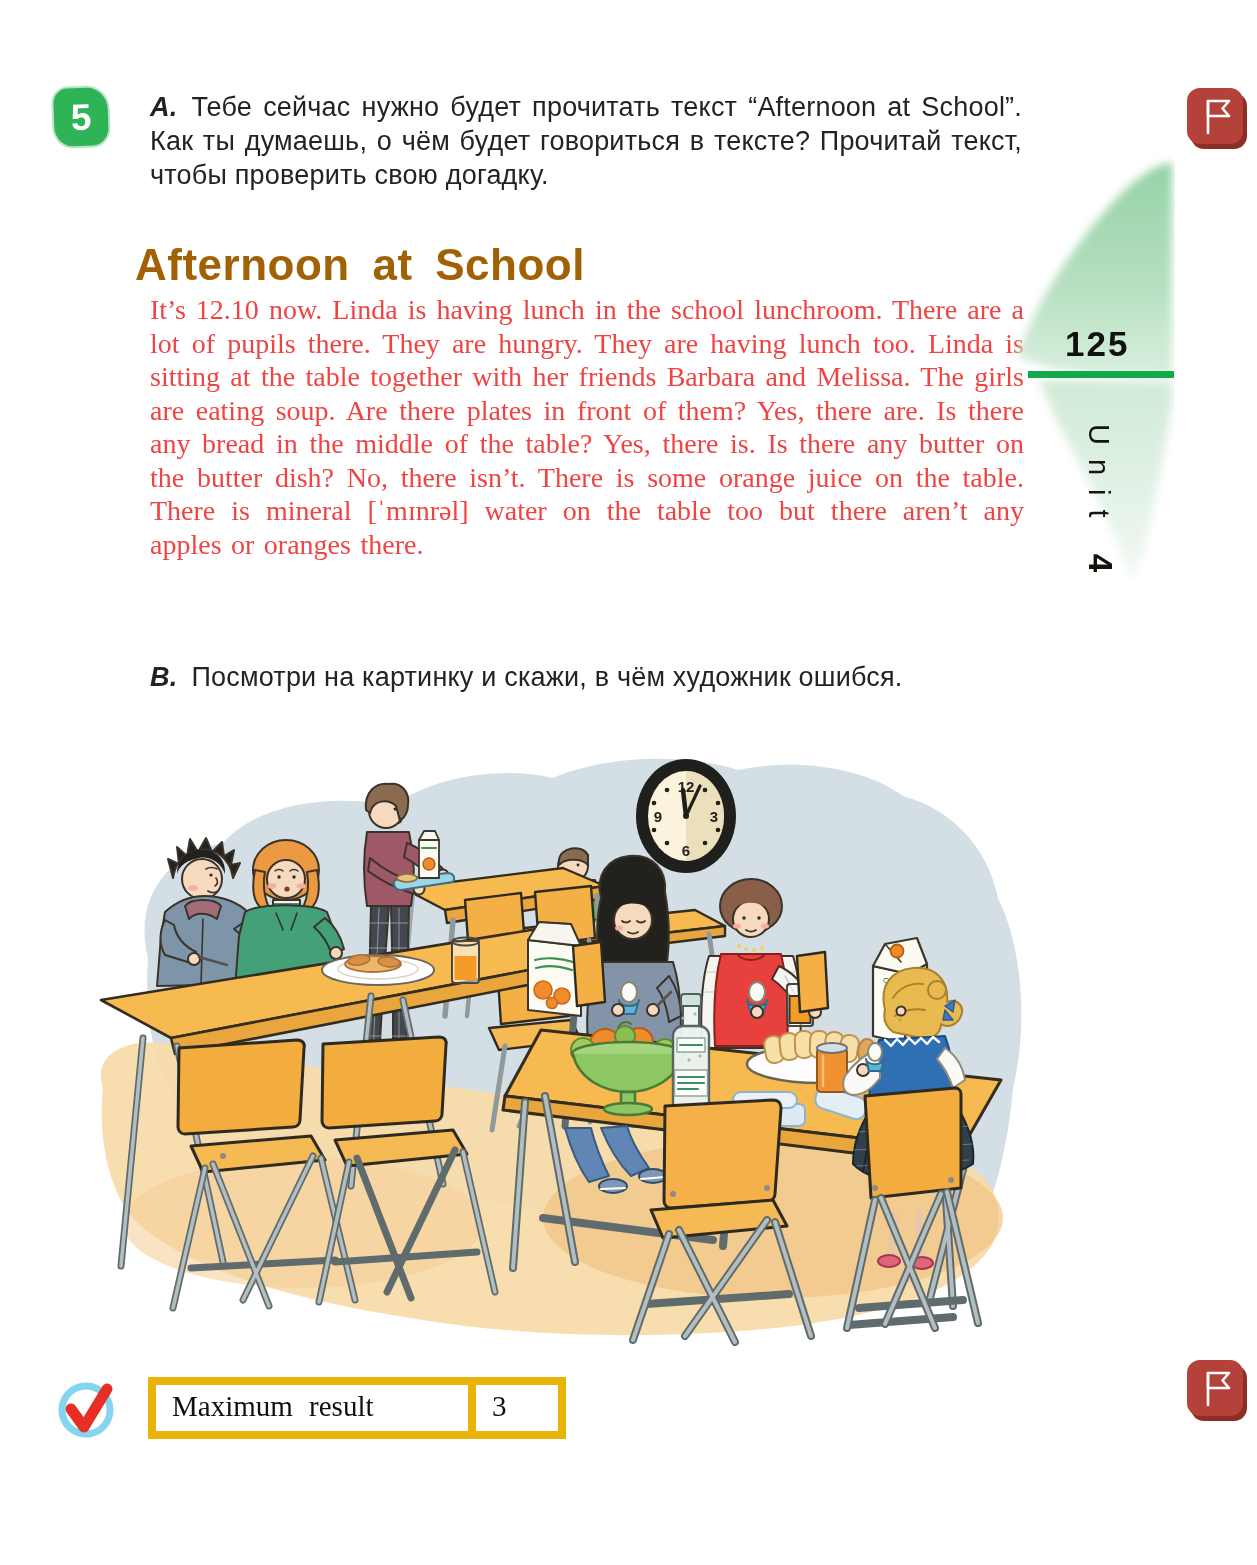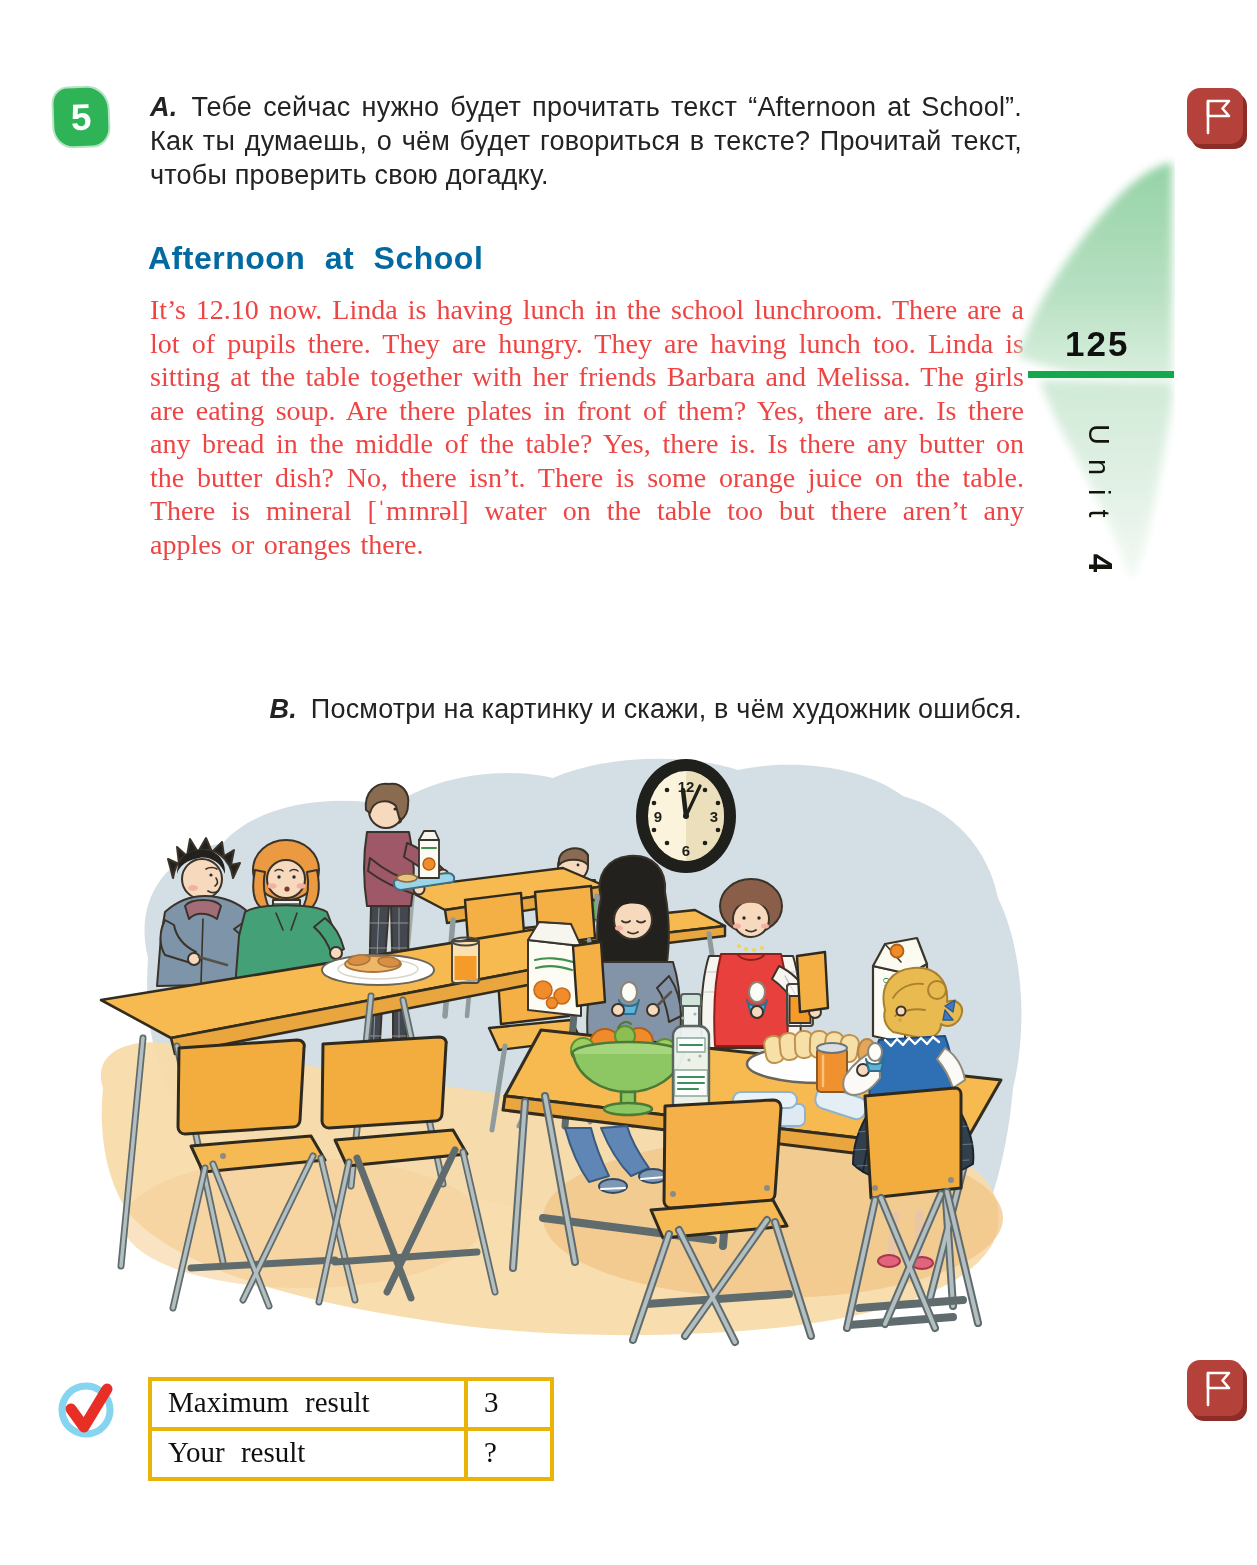--- a/index.html
+++ b/index.html
@@ -11,41 +11,41 @@
   .badge5{left:54px;top:88px;width:54px;height:58px;background:#2fb357;
           border-radius:26% 38% 30% 34%;transform:rotate(-2deg);
           display:flex;align-items:center;justify-content:center;
           box-shadow:0 0 0 2px rgba(47,179,87,.35);}
   .badge5 span{color:#ffffff;font-weight:bold;font-size:37px;line-height:1;}
 
   
   .task{left:150px;width:872px;font-size:27px;line-height:34px;text-align:justify;
         color:#232323;letter-spacing:.2px;}
   .task-a{top:90px;}
-  .task-b{top:692px;text-align:right;}
+  .task-b{top:660px;text-align:left;}
   .task .pfx{font-weight:bold;font-style:italic;padding-right:14px;}
 
   
-  .rtitle{left:148px;top:240px;font-size:32px;font-weight:bold;letter-spacing:.5px;
-          word-spacing:10px;color:#0369a1;}
+  .rtitle{left:135px;top:240px;font-size:44px;font-weight:bold;letter-spacing:.5px;
+          word-spacing:10px;color:#a16207;}
   .rbody{left:150px;top:293px;width:874px;font-family:"Liberation Serif",serif;
          font-size:28px;line-height:33.5px;text-align:justify;color:#ef4444;
          word-spacing:2.5px;}
 
   
   .pageno{left:1056px;top:324px;font-size:35px;font-weight:bold;letter-spacing:2px;color:#101010;margin-left:9px;}
   .greenrule{left:1028px;top:371px;width:146px;height:7px;background:#12a94c;}
   .unitlabel{left:1119px;top:424px;transform:rotate(90deg);transform-origin:0 0;
              font-size:29px;color:#14140f;letter-spacing:14px;white-space:nowrap;}
   .unitlabel b{font-size:33px;letter-spacing:0;}
 
   
   .results{left:148px;top:1377px;border-collapse:collapse;
            font-family:"Liberation Serif",serif;font-size:29px;color:#101010;}
-  .results td{border:4px solid #eab308;padding:2px 14px 6px 16px;height:38px;}
+  .results td{border:8px solid #eab308;padding:2px 14px 6px 16px;height:38px;}
   .results td.lab{width:282px;word-spacing:9px;}
   .results td.val{width:52px;}
 
   .flagbtn{width:66px;height:68px;}
   .checkicon{left:54px;top:1374px;}
   svg{display:block;}
 </style>
 </head>
 <body>
 
@@ -578,24 +578,20 @@
       <path d="M 17,35 L 30,53 L 53,15" fill="none" stroke="#e72f26" stroke-width="11" stroke-linecap="round" stroke-linejoin="round"></path>
     </svg>
   </div>
 
   <table class="abs results">
     <tbody>
         <tr>
       <td class="lab">Maximum result</td>
       <td class="val">3</td>
     </tr>
-    <tr>
-      <td class="lab">Your result</td>
-      <td class="val">?</td>
-    </tr>
   </tbody>
     </table>
 
   <div class="abs" style="left:1183px;top:1356px;">
     <svg class="flagbtn" viewBox="0 0 66 68">
       <rect x="8" y="9" width="56" height="56" rx="13" fill="#8c2d27"></rect>
       <rect x="4" y="4" width="56" height="56" rx="13" fill="#b5423a"></rect>
       <line x1="25" y1="49" x2="25" y2="17" stroke="#fff" stroke-width="2.6" stroke-linecap="round"></line>
       <path d="M 25,17 L 46,17 L 39.5,24.5 L 46,32 L 25,32 Z" fill="none" stroke="#fff" stroke-width="2.6" stroke-linejoin="round"></path>
     </svg>

